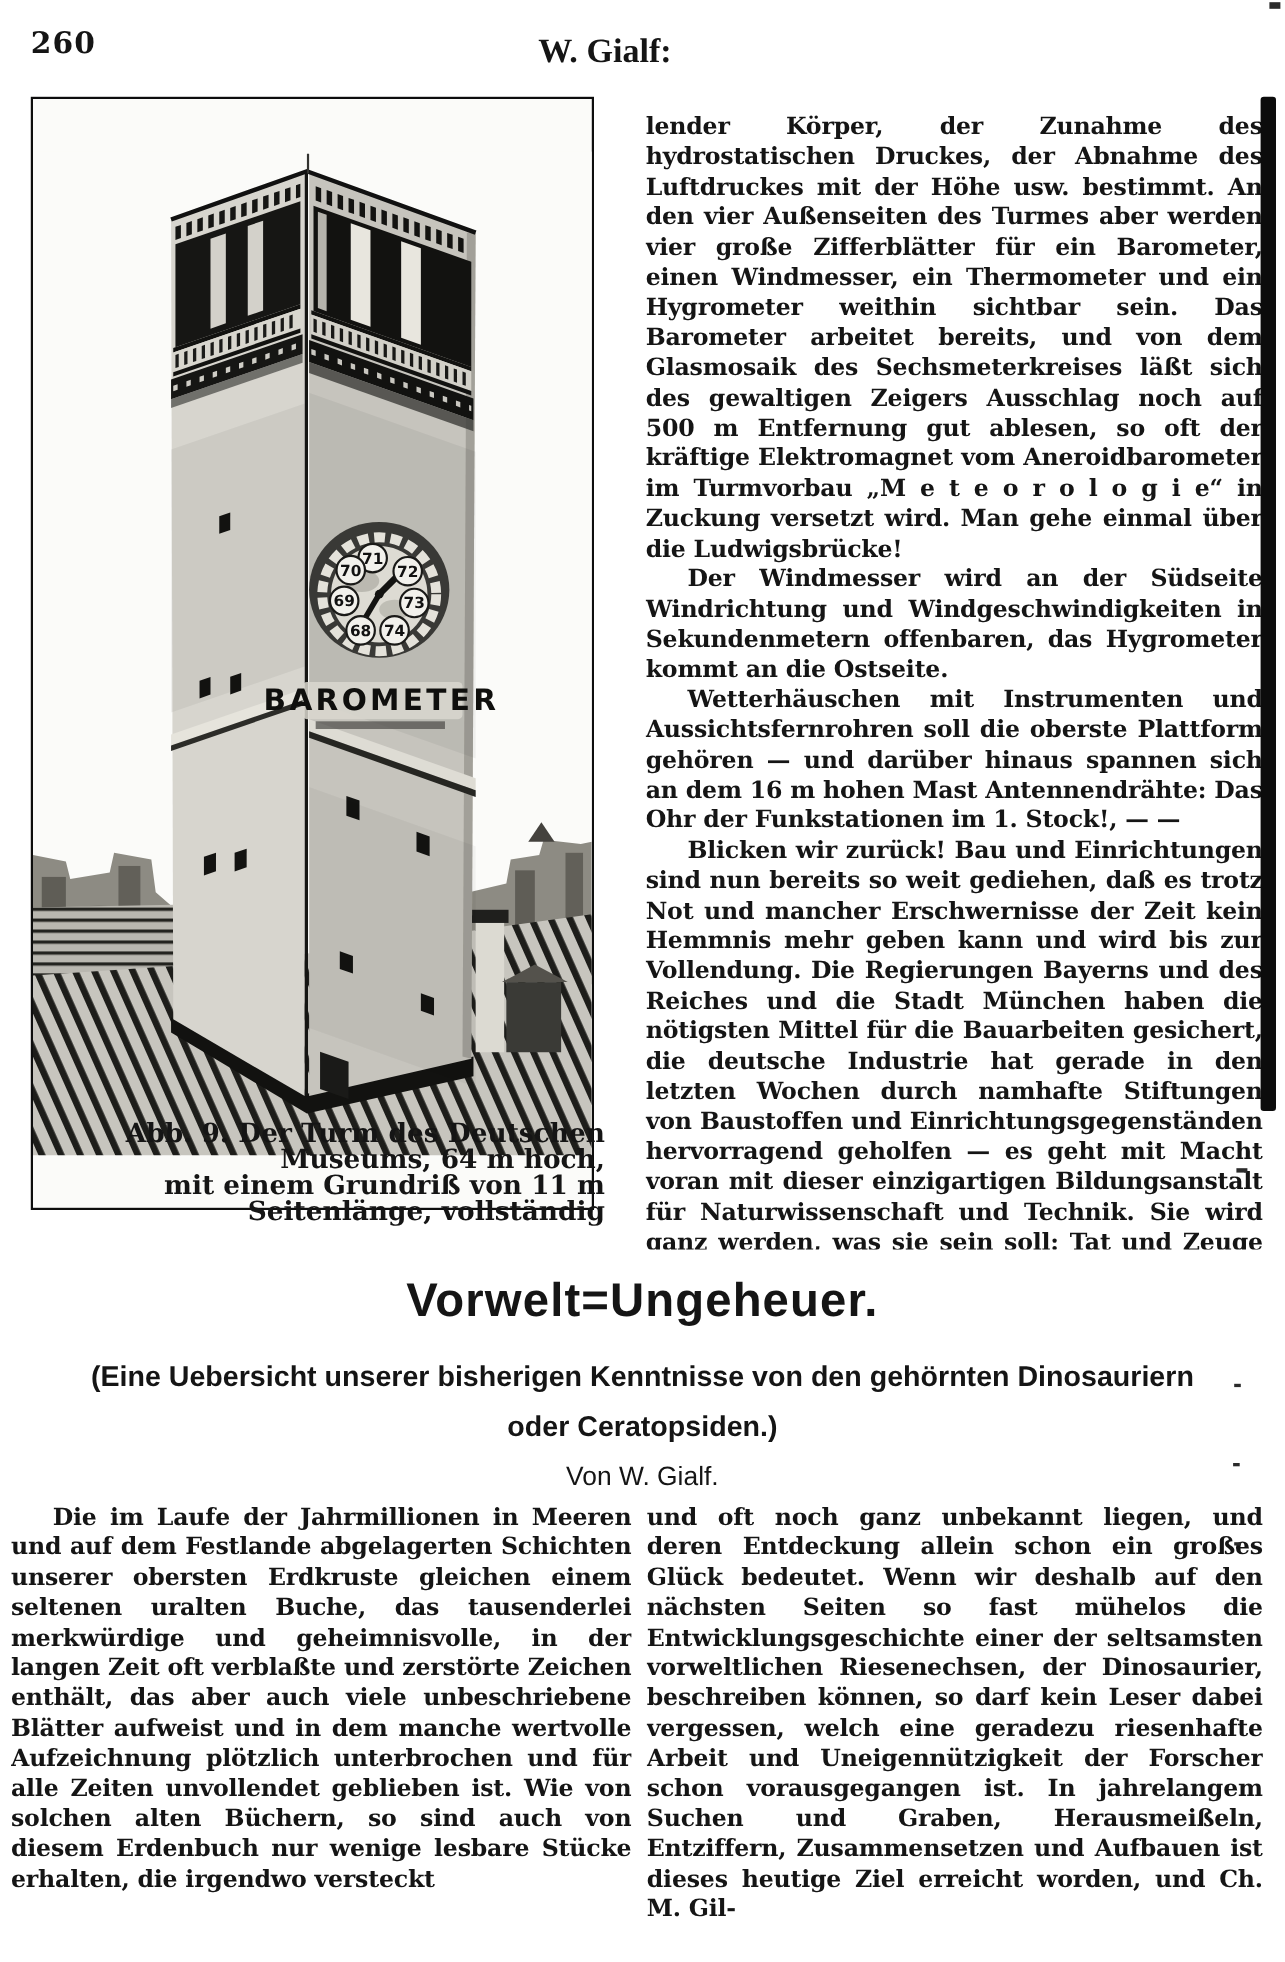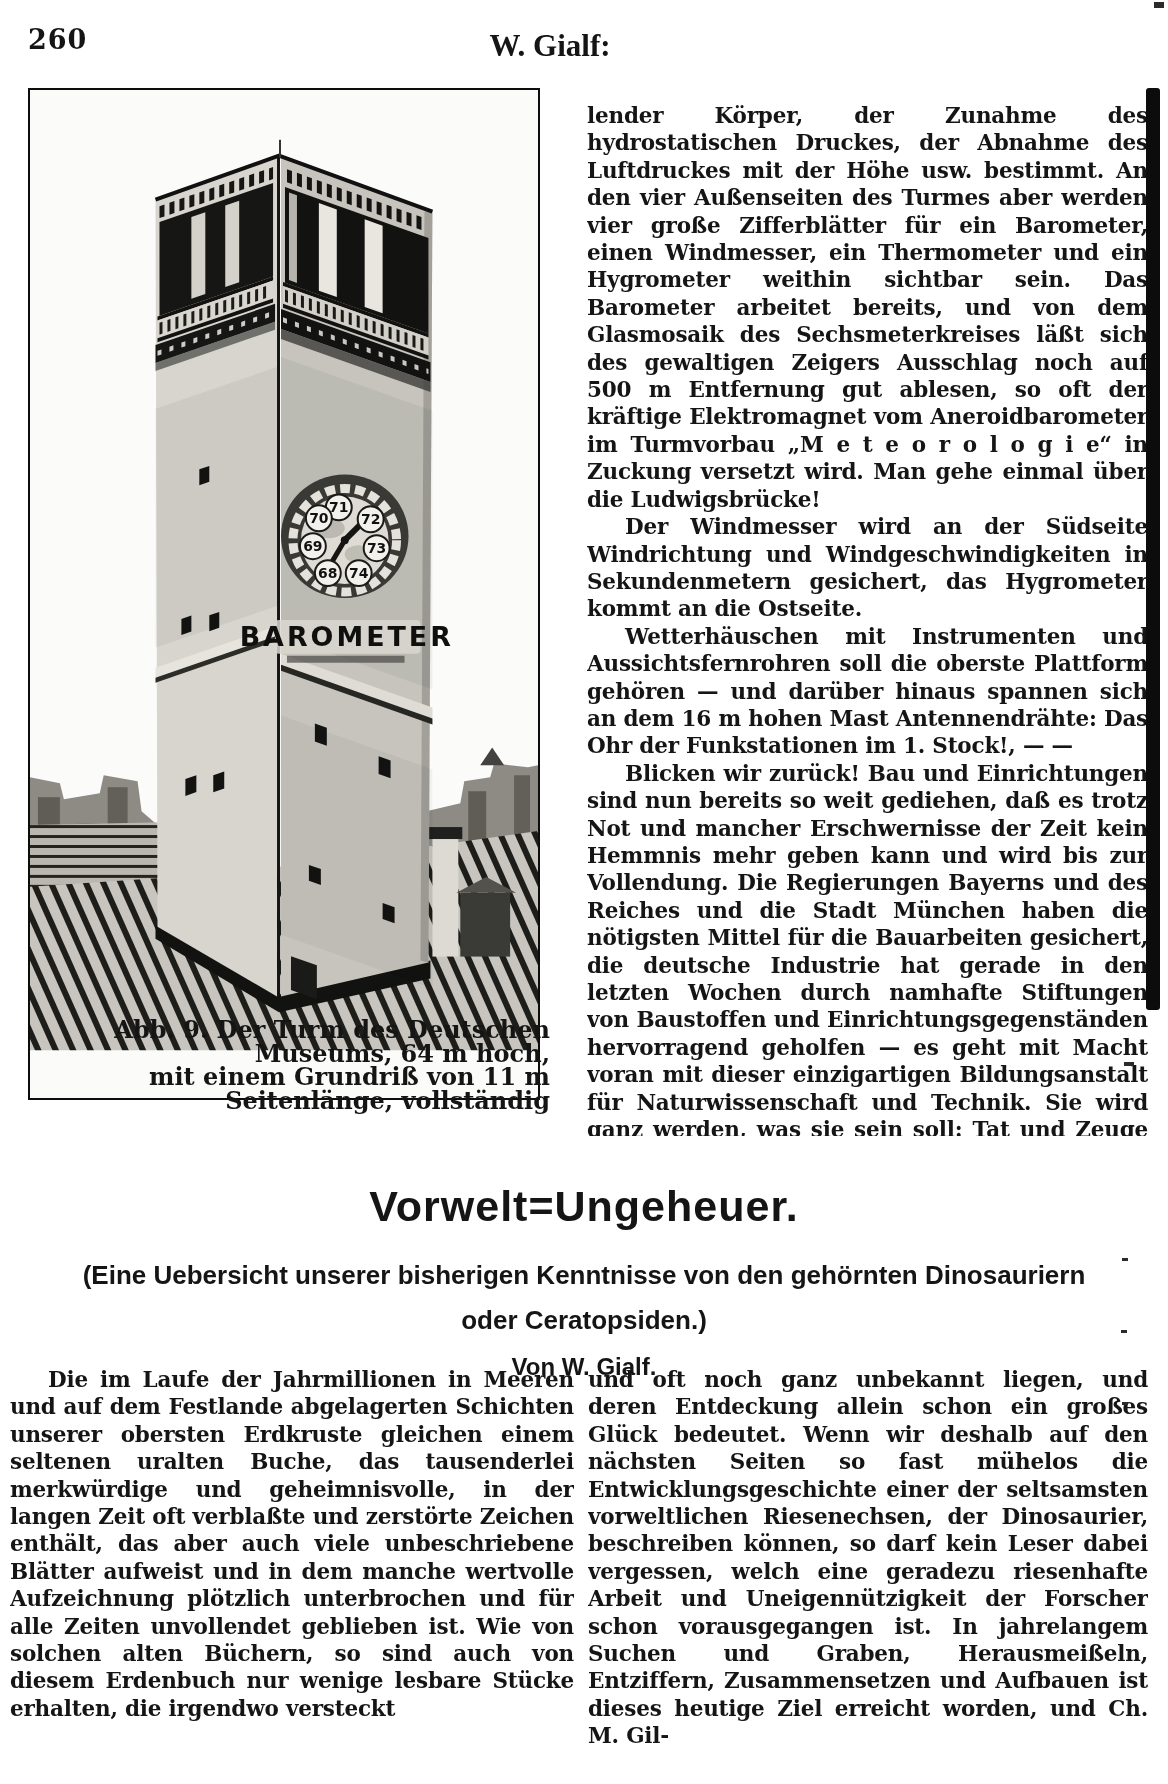--- a/index.html
+++ b/index.html
@@ -41,30 +41,29 @@
   .bodycol p{margin:0;text-indent:38px;}
   .bodycol p.cont{text-indent:0;}
 
   .col-right-top{left:587px;top:88px;width:561px;height:1034px;overflow:hidden;margin-top:14px;}
   .col-left-bottom{left:10px;top:1366px;width:564px;height:412px;overflow:hidden;}
   .col-right-bottom{left:588px;top:1366px;width:560px;height:412px;overflow:hidden;}
 
   .heading-block{
     position:absolute;left:0;top:1158px;width:1168px;text-align:center;
     font-family:"Liberation Sans", sans-serif;
-    margin-top:24px;
   }
   .article-title{
     font-size:43px;font-weight:700;letter-spacing:1px;margin:0 0 22px 0;
   }
   .article-subtitle{
     font-size:26px;font-weight:700;line-height:45px;margin:0;
   }
   .article-byline{
-    font-size:24px;font-weight:700;margin:10px 0 0 0;
+    font-size:24px;font-weight:400;margin:10px 0 0 0;
   }
 
   .scan-bar{
     position:absolute;left:1146px;top:88px;width:14px;height:922px;
     background:#0c0c0c;border-radius:3px;
   }
   .speck{position:absolute;background:#2b2b2b;}
   .speck.s1{left:1124px;top:1062px;width:10px;height:4px;}
   .speck.s2{left:1122px;top:1258px;width:6px;height:3px;}
   .speck.s3{left:1121px;top:1330px;width:6px;height:3px;}
@@ -207,21 +206,21 @@
     </svg>
   </figure>
 
   <div class="caption">
     <div>Abb. 9. Der Turm des Deutschen Museums, 64 m hoch,</div>
     <div>mit einem Grundriß von 11 m Seitenlänge, vollständig</div>
   </div>
 
   <div class="bodycol col-right-top">
     <p class="cont">lender Körper, der Zunahme des hydrostatischen Druckes, der Abnahme des Luftdruckes mit der Höhe usw. bestimmt. An den vier Außenseiten des Turmes aber werden vier große Zifferblätter für ein Barometer, einen Windmesser, ein Thermometer und ein Hygrometer weithin sichtbar sein. Das Barometer arbeitet bereits, und von dem Glasmosaik des Sechsmeterkreises läßt sich des gewaltigen Zeigers Ausschlag noch auf 500 m Entfernung gut ablesen, so oft der kräftige Elektromagnet vom Aneroidbarometer im Turmvorbau „M e t e o r o l o g i e“ in Zuckung versetzt wird. Man gehe einmal über die Ludwigsbrücke!</p>
-    <p>Der Windmesser wird an der Südseite Windrichtung und Windgeschwindigkeiten in Sekundenmetern gesichert, das Hygrometer kommt an die Ostseite.</p>
+    <p>Der Windmesser wird an der Südseite Windrichtung und Windgeschwindigkeiten in Sekundenmetern offenbaren, das Hygrometer kommt an die Ostseite.</p>
     <p>Wetterhäuschen mit Instrumenten und Aussichtsfernrohren soll die oberste Plattform gehören — und darüber hinaus spannen sich an dem 16 m hohen Mast Antennendrähte: Das Ohr der Funkstationen im 1. Stock!, — —</p>
     <p>Blicken wir zurück! Bau und Einrichtungen sind nun bereits so weit gediehen, daß es trotz Not und mancher Erschwernisse der Zeit kein Hemmnis mehr geben kann und wird bis zur Vollendung. Die Regierungen Bayerns und des Reiches und die Stadt München haben die nötigsten Mittel für die Bauarbeiten gesichert, die deutsche Industrie hat gerade in den letzten Wochen durch namhafte Stiftungen von Baustoffen und Einrichtungsgegenständen hervorragend geholfen — es geht mit Macht voran mit dieser einzigartigen Bildungsanstalt für Naturwissenschaft und Technik. Sie wird ganz werden, was sie sein soll: Tat und Zeuge von Naturgewalten und menschlicher Kultur! —</p>
   </div>
 
   <div class="heading-block">
     <h1 class="article-title">Vorwelt=Ungeheuer.</h1>
     <p class="article-subtitle">
       <span>(Eine Uebersicht unserer bisherigen Kenntnisse von den gehörnten Dinosauriern</span><br>
       <span>oder Ceratopsiden.)</span>
     </p>

